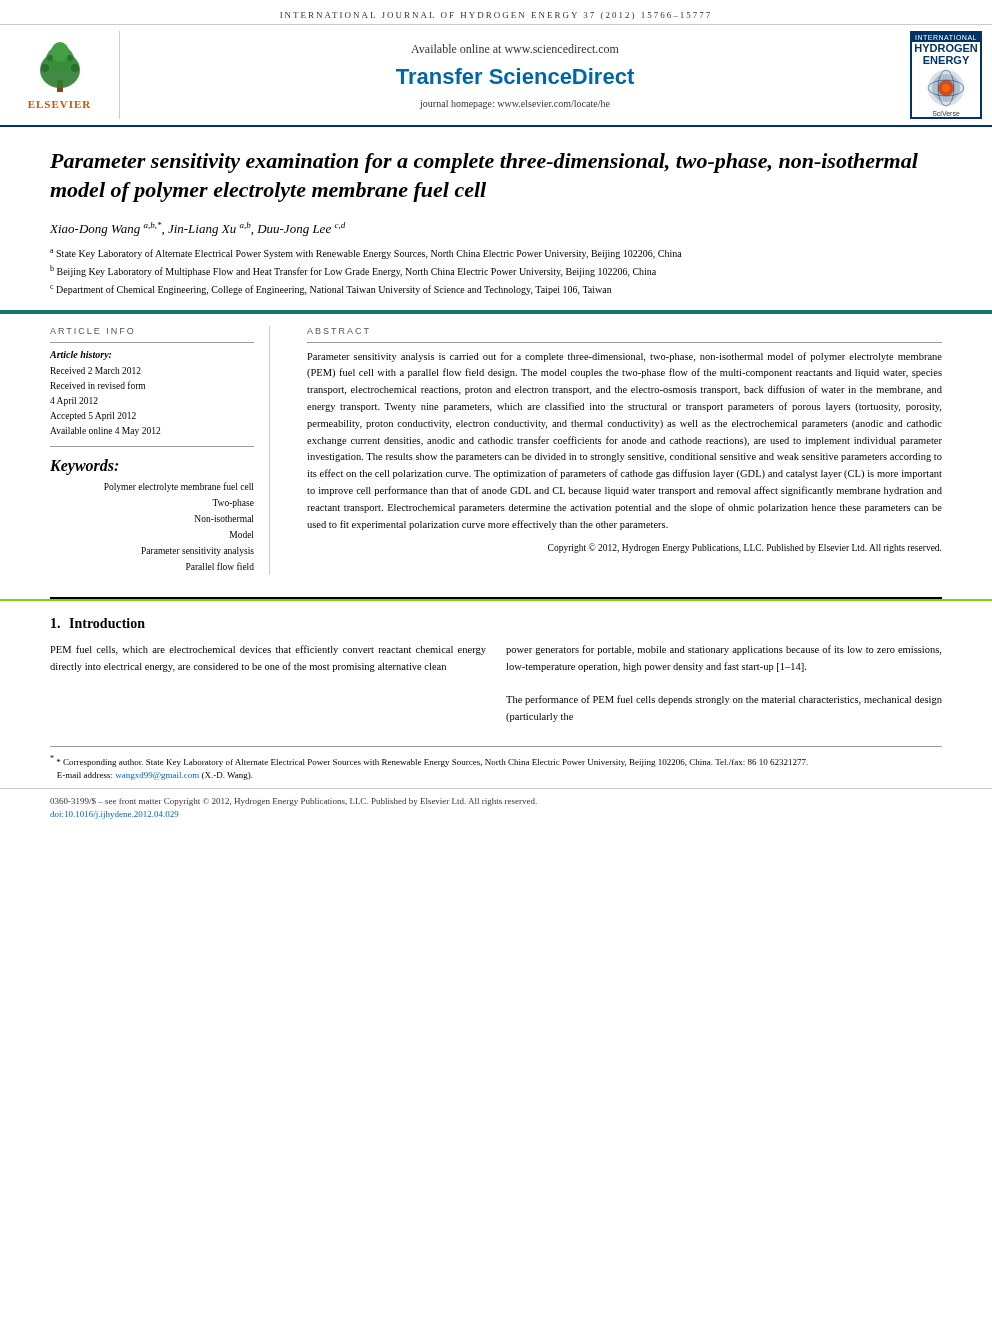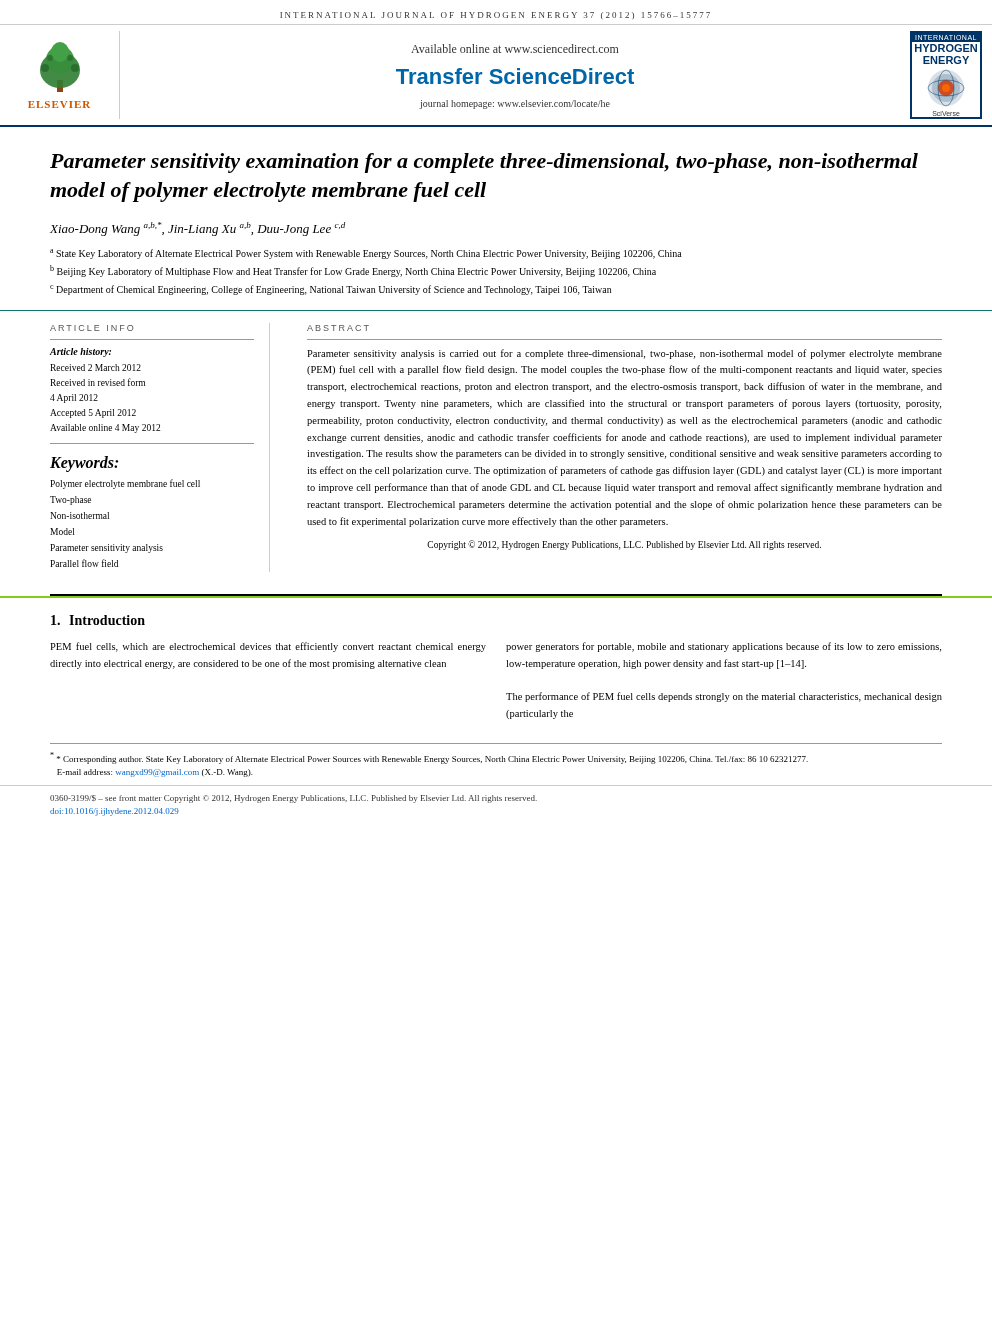--- a/index.html
+++ b/index.html
@@ -111,21 +111,21 @@
     .h-logo-bottom {
       font-size: 7px;
       color: #333;
       font-family: Arial, sans-serif;
       text-align: center;
     }
 
     
     .title-section {
       padding: 20px 50px 10px 50px;
-      border-bottom: 1px solid #0f766e;
+      border-bottom: 4px solid #0f766e;
     }
     .paper-title {
       font-size: 22px;
       font-weight: bold;
       font-style: italic;
       line-height: 1.3;
       margin-bottom: 15px;
       color: #000;
     }
     .authors {
@@ -198,20 +198,21 @@
       font-size: 16px;
       font-style: italic;
       font-weight: bold;
       margin-top: 10px;
       margin-bottom: 4px;
     }
     .keyword-item {
       font-size: 9.5px;
       line-height: 1.7;
       color: #000;
+      text-align: right;
     }
 
     
     .abstract-label {
       font-size: 9px;
       letter-spacing: 2px;
       text-transform: uppercase;
       color: #555;
       margin-bottom: 6px;
       font-family: Arial, sans-serif;
@@ -222,21 +223,21 @@
       margin: 6px 0;
     }
     .abstract-text {
       font-size: 10.5px;
       line-height: 1.6;
       text-align: justify;
       color: #000;
     }
     .copyright-text {
       font-size: 9.5px;
-      text-align: center;
+      text-align: right;
       margin-top: 8px;
       line-height: 1.5;
     }
 
     
     .intro-section {
       padding: 15px 50px 10px 50px;
       border-top: 2px solid #84cc16;
     }
     .section-number-title {

